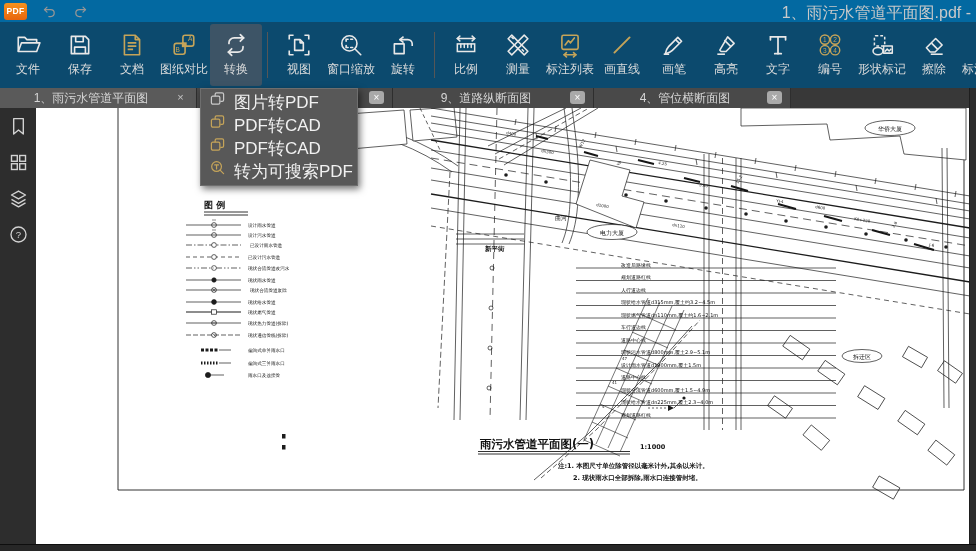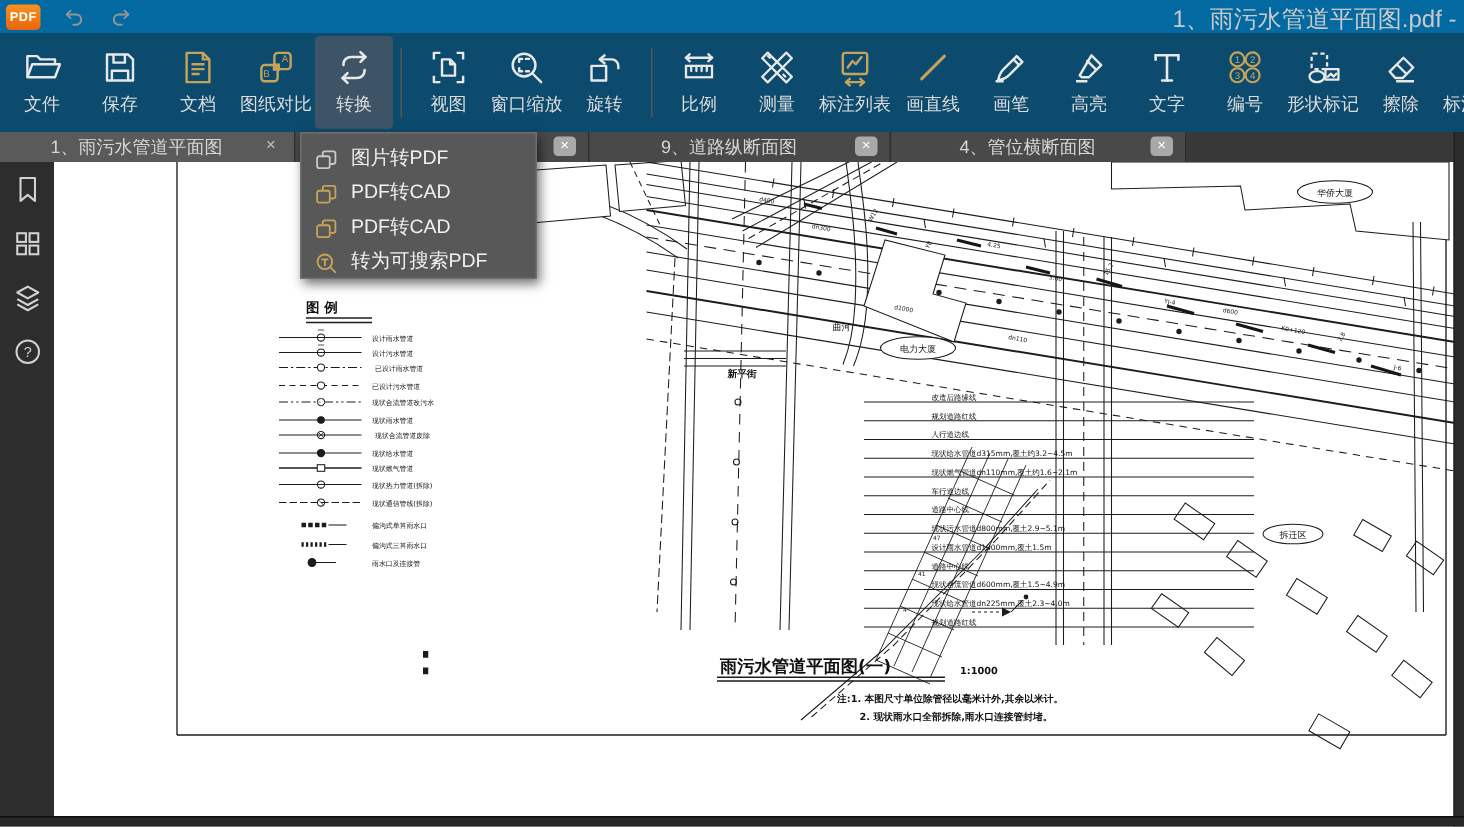--- a/index.html
+++ b/index.html
@@ -29,21 +29,21 @@
   .tabbar{position:absolute;left:0;top:88px;right:6px;height:20px;background:#383838;display:flex;z-index:2;}
   .tab{position:relative;height:20px;background:#494949;border-right:1px solid #2e2e2e;display:flex;align-items:center;justify-content:center;}
   .tab.active{background:#5a5a5a;}
   .tab .tlabel{font-size:12px;color:#d6d6d6;white-space:nowrap;overflow:hidden;padding:0 24px 0 10px;}
   .tclose{position:absolute;right:8px;top:3px;width:15px;height:13px;line-height:13px;text-align:center;
     color:#c4c4c4;font-size:11px;}
   .tclose.badge{background:#a9a9a9;color:#fff;border-radius:3px;font-size:10px;}
   
   .menu{position:absolute;left:200px;top:88px;width:156px;background:#585858;border:1px solid #6e6e6e;
     box-shadow:2px 3px 7px rgba(0,0,0,.55);z-index:20;padding:2px 0;}
-  .mitem{height:23px;display:flex;align-items:flex-end;gap:9px;padding-left:9px;color:#f1f1f1;font-size:13px;white-space:nowrap;}
+  .mitem{height:23px;display:flex;align-items:flex-start;gap:9px;padding-left:9px;color:#f1f1f1;font-size:17px;white-space:nowrap;}
   .micon{width:15px;height:15px;color:#c9c9c9;flex:none;}
   .mitem.gold .micon{color:#c5a459;}
   
   .sidebar{position:absolute;left:0;top:108px;bottom:7px;width:36px;background:#2d2d2d;display:flex;flex-direction:column;align-items:center;padding-top:8px;gap:15px;z-index:2;}
   .sbtn{width:21px;height:21px;color:#d2d2d2;}
   .sbtn svg{width:21px;height:21px;}
   
   .canvas{position:absolute;left:36px;top:108px;right:6px;bottom:7px;background:#ffffff;z-index:1;}
   .canvas svg{display:block;width:100%;height:100%;}
   

